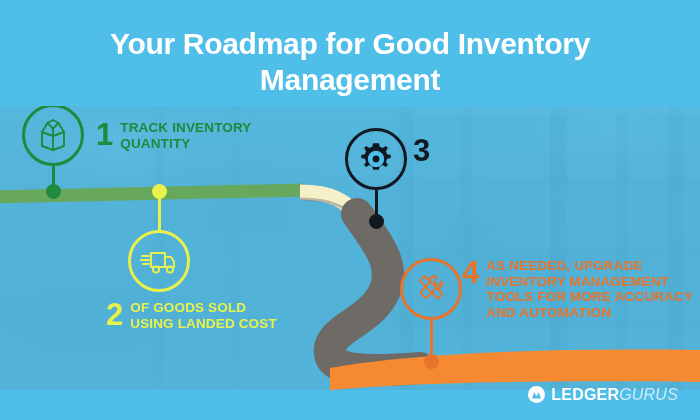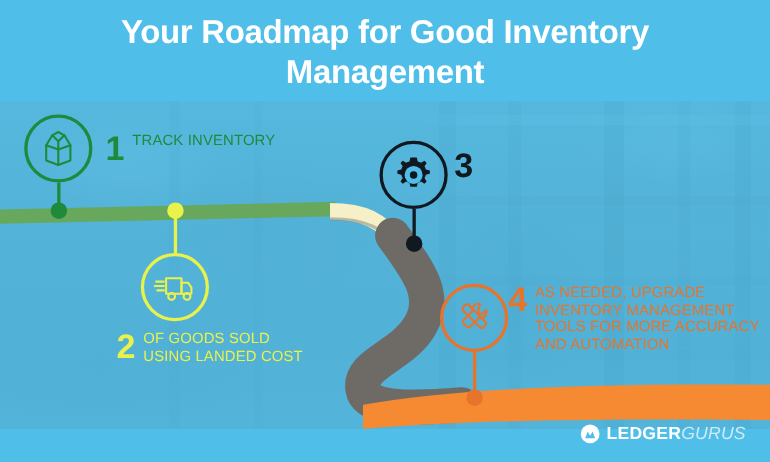--- a/index.html
+++ b/index.html
@@ -13,21 +13,21 @@
     height: 420px;
     overflow: hidden;
     background: #4FBEE8;
     font-family: "Liberation Sans", sans-serif;
     -webkit-font-smoothing: antialiased;
   }
 
   
   .header {
     position: absolute;
-    left: 0; top: 4px;
+    left: 0; top: 18px;
     width: 700px;
     height: 88px;
     background: #4FBEE8;
     z-index: 6;
     display: flex;
     align-items: center;
     justify-content: center;
   }
   .header-title {
     width: 640px;
@@ -140,21 +140,21 @@
     gap: 7px;
   }
   .step-num {
     font-size: 31px;
     font-weight: bold;
     line-height: 0.95;
     font-family: "Liberation Sans", sans-serif;
   }
   .step-lines {
     font-size: 13.5px;
-    font-weight: normal;
+    font-weight: bold;
     line-height: 15.5px;
     letter-spacing: 0.15px;
     text-transform: uppercase;
     font-family: "Liberation Sans", sans-serif;
     white-space: nowrap;
   }
 
   
   .step1 { color: #1E8A3C; left: 22px; top: 104px; }
   .step1 .step-text { position: absolute; left: 74px; top: 16px; }
@@ -275,20 +275,21 @@
         <path d="M29 13 L23.5 4 L18 9.5"></path>
         <path d="M12.5 4 L18 1 L23.5 4"></path>
       </svg>
     </div>
     <div class="stem"></div>
     <div class="stem-dot"></div>
     <div class="step-text">
       <div class="step-num">1</div>
       <div class="step-lines">
         <div>Track Inventory</div>
+        <div>Quantity</div>
       </div>
     </div>
   </div>
 
   <div class="step step2">
     <div class="badge">
       <svg width="38" height="28" viewBox="0 0 38 28" fill="none" stroke="currentColor" stroke-width="1.9" stroke-linejoin="round" stroke-linecap="round">
         <path d="M11 6 L25 6 L25 20 L11 20 Z"></path>
         <path d="M25 10 L31 10 L34 14.5 L34 20 L25 20 Z"></path>
         <circle cx="16" cy="22.5" r="3.1"></circle>

